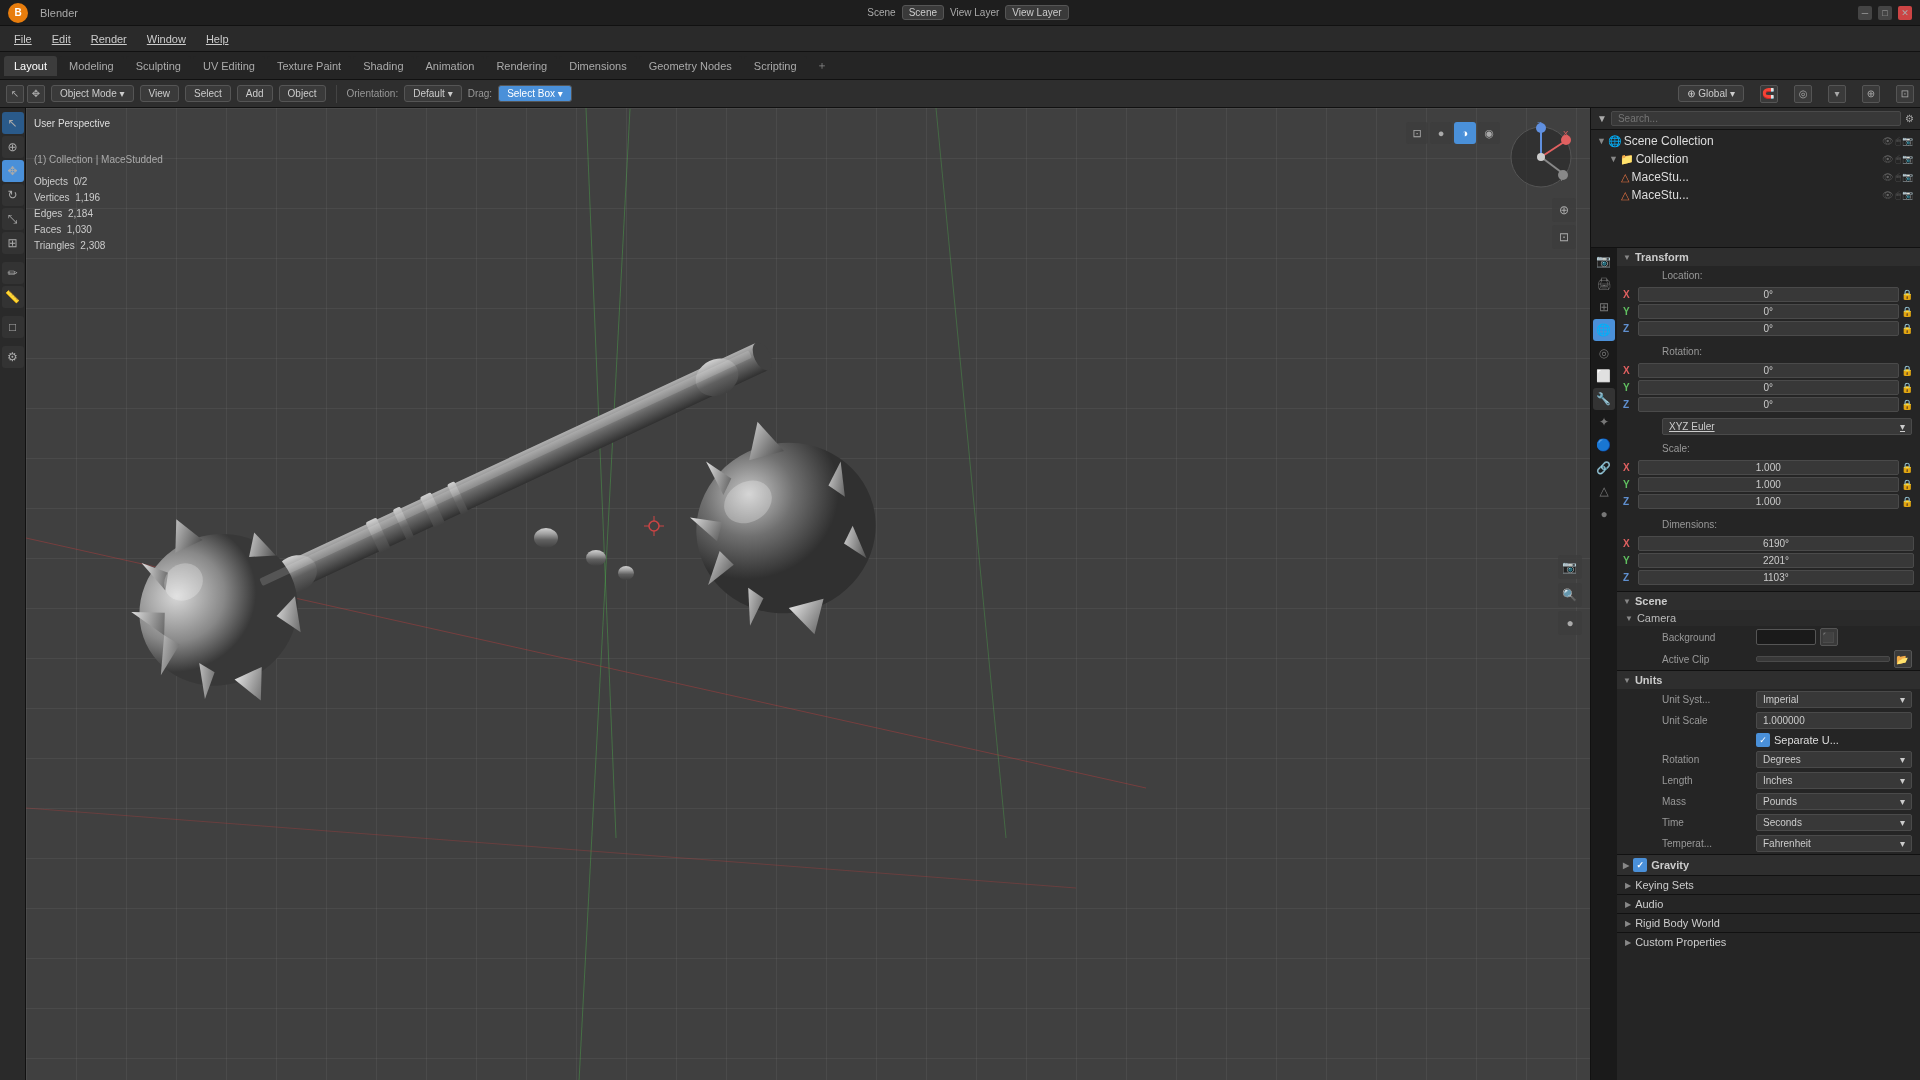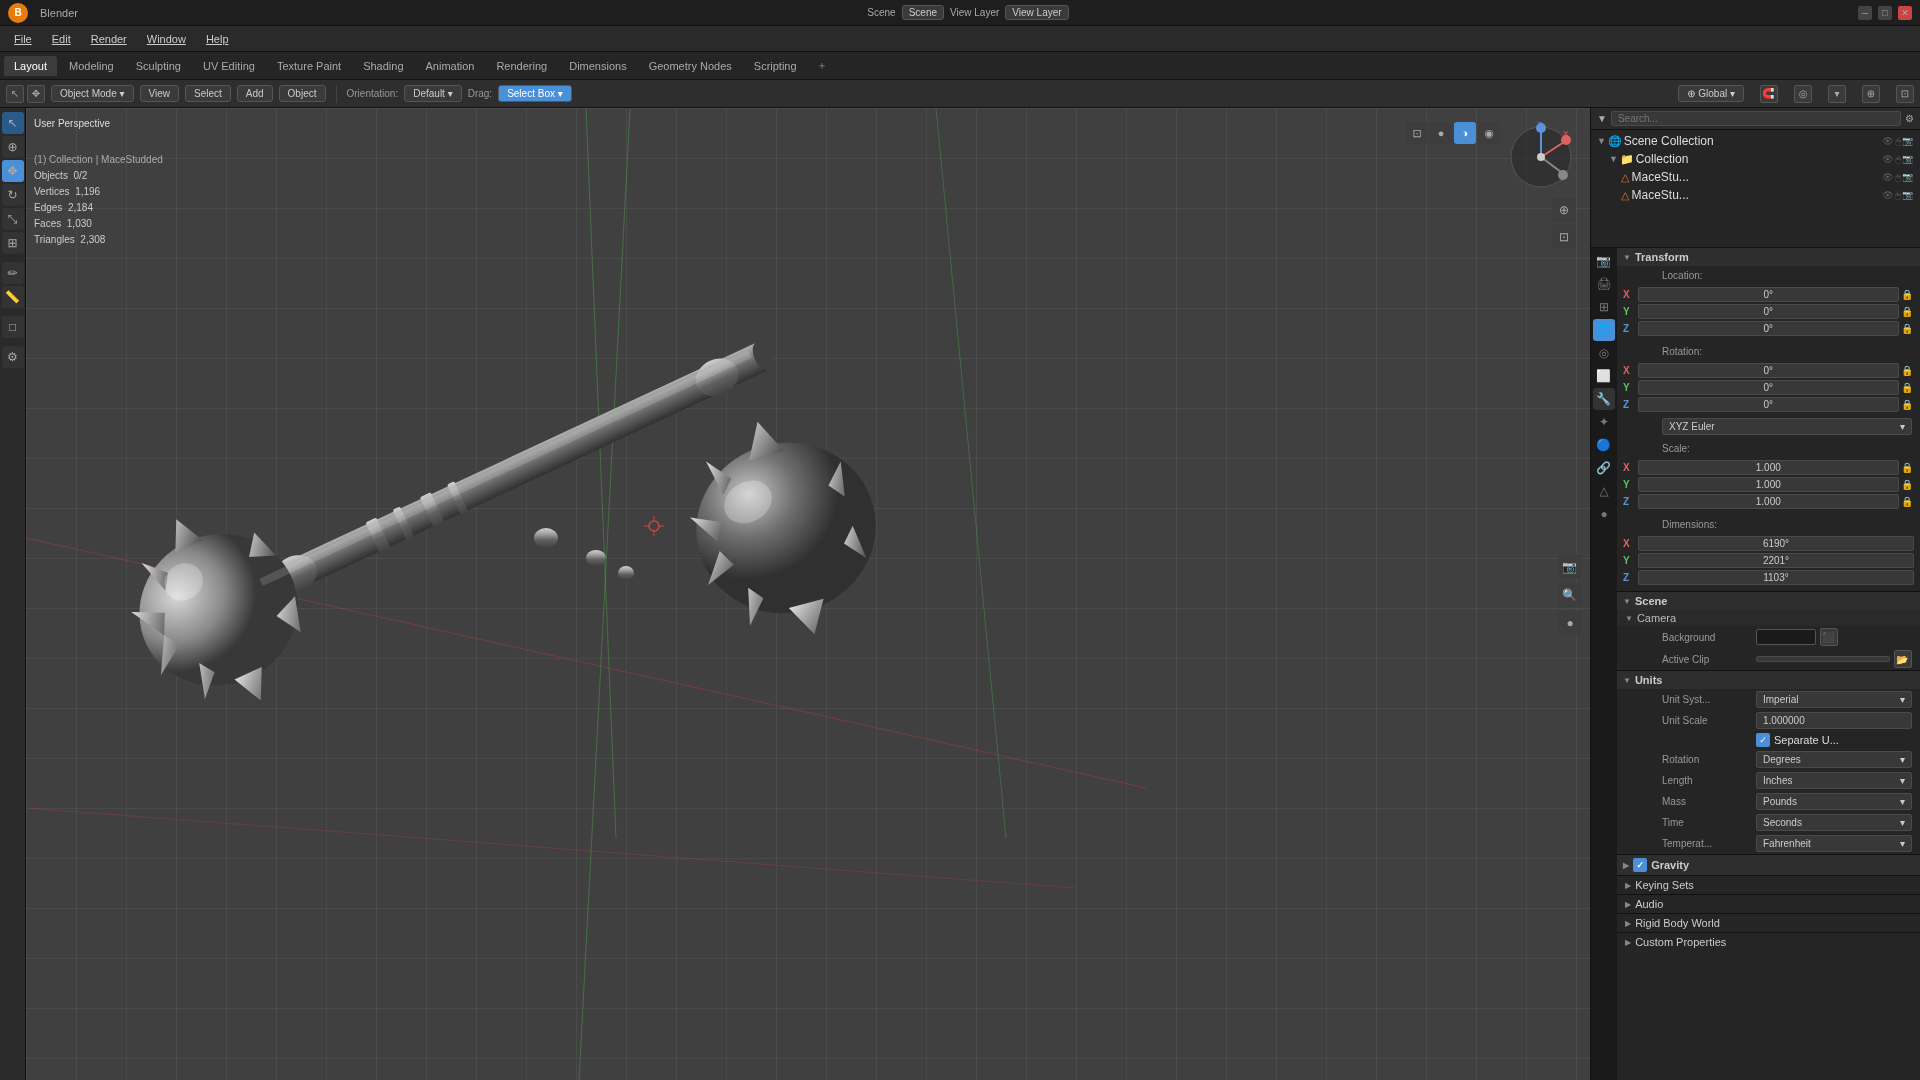--- a/index.html
+++ b/index.html
@@ -139,21 +139,21 @@
     
     .viewport-info {
       position: absolute;
       top: 8px;
       left: 8px;
       font-size: 10px;
       color: #aaa;
       line-height: 1.6;
     }
     .viewport-info .title { color: #ddd; margin-bottom: 20px; }
-    .viewport-info .collection { color: #aaa; }
+    .viewport-info .collection { color: #aaa; margin-bottom: 6px; }
     .viewport-stats { font-size: 10px; color: #888; }
     .viewport-stats span { color: #ccc; }
 
     
     .mace-container {
       position: absolute;
       inset: 0;
       display: flex;
       align-items: center;
       justify-content: center;
@@ -810,21 +810,21 @@
                 <span class="lock-icon">🔒</span>
               </div>
               <div class="xyz-row">
                 <span class="xyz-label z-label">Z</span>
                 <div class="xyz-field">0°</div>
                 <span class="lock-icon">🔒</span>
               </div>
             </div>
 
             <div class="field-row">
-              <div class="field-dropdown" style="width:100%;">
+              <div class="field-dropdown" style="width:100%;text-decoration:underline;">
                 <span>XYZ Euler</span>
                 <span>▾</span>
               </div>
             </div>
           </div>
 
           <div style="padding:2px 0;">
             <div class="field-row">
               <span class="field-label">Scale:</span>
             </div>

